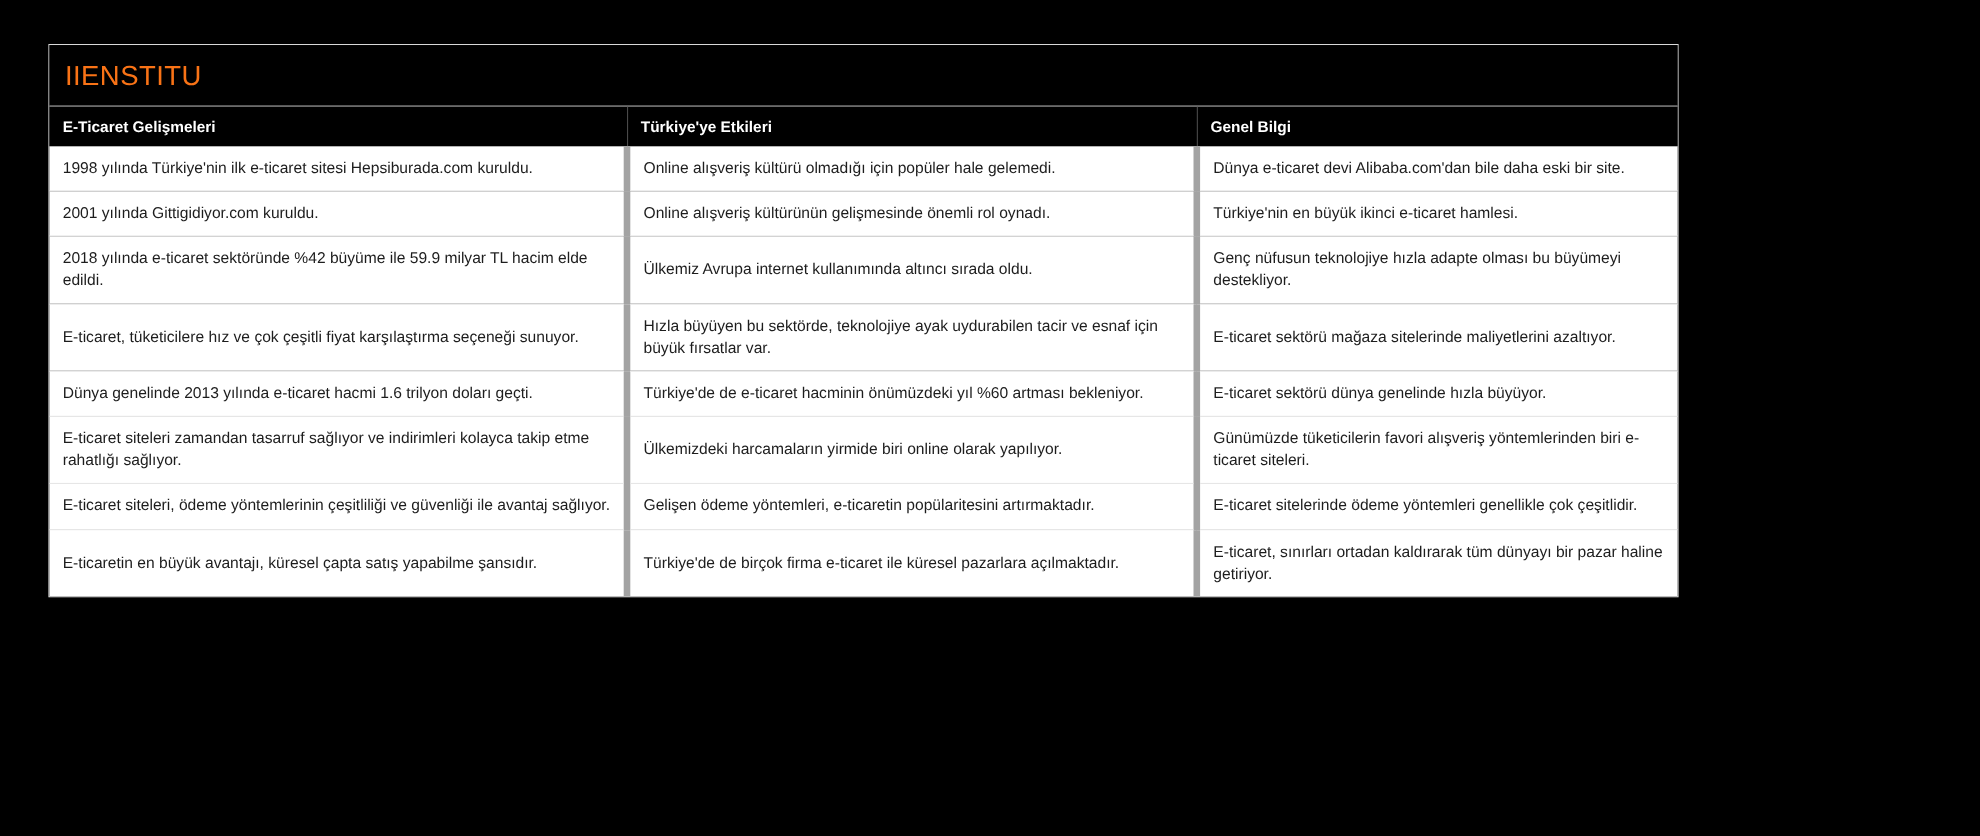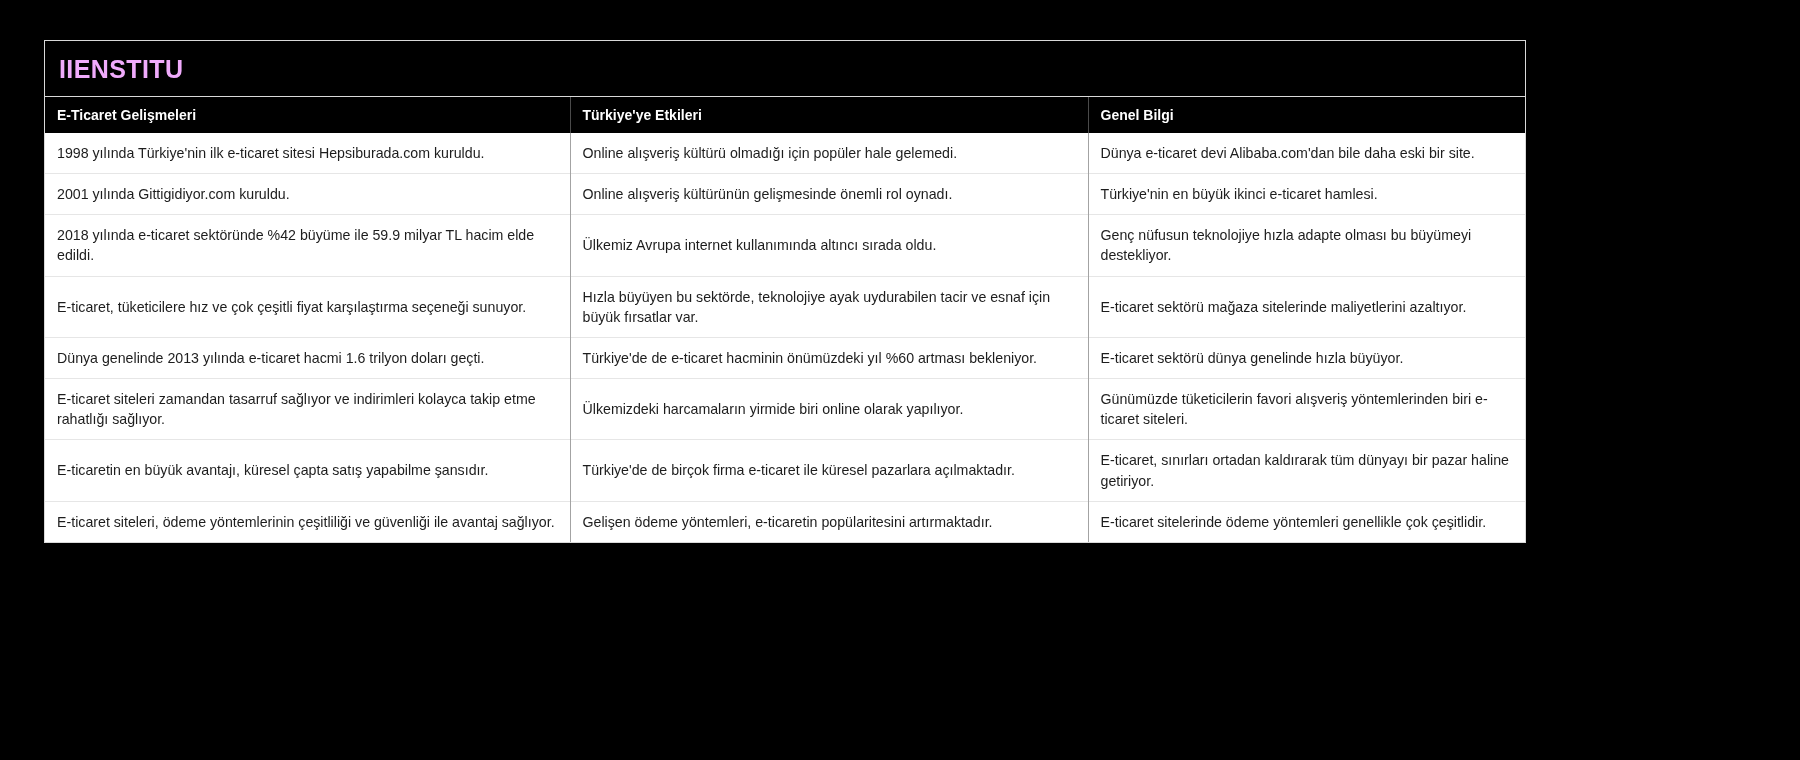--- a/index.html
+++ b/index.html
@@ -25,23 +25,23 @@
     box-sizing: border-box;
   }
 
   
   .brand-bar {
     background: #000000;
     padding: 16px 14px 14px 14px;
     border-bottom: 1px solid #d9d9d9;
   }
   .brand-title {
-    color: #f0abfc;
+    color: #f97316;
     font-size: 25px;
-    font-weight: bold;
+    font-weight: normal;
     letter-spacing: 0.4px;
     line-height: 1;
   }
 
   
   table.grid {
     width: 100%;
     border-collapse: collapse;
     table-layout: fixed;
   }
@@ -67,21 +67,21 @@
   thead th:last-child { border-right: none; }
 
   tbody tr {
     background: #ffffff;
   }
   tbody td {
     color: #1d1d1d;
     font-size: 14.2px;
     line-height: 1.42;
     border-top: 1px solid #e6e6e6;
-    border-right: 1px solid #a3a3a3;
+    border-right: 6px solid #a3a3a3;
   }
   tbody td:last-child { border-right: none; }
   tbody tr:first-child td { border-top: none; }
 
   col.c1 { width: 525px; }
   col.c2 { width: 518px; }
   col.c3 { width: 437px; }
 </style>
 </head>
 <body>
@@ -130,25 +130,25 @@
           <td>Dünya genelinde 2013 yılında e-ticaret hacmi 1.6 trilyon doları geçti.</td>
           <td>Türkiye'de de e-ticaret hacminin önümüzdeki yıl %60 artması bekleniyor.</td>
           <td>E-ticaret sektörü dünya genelinde hızla büyüyor.</td>
         </tr>
         <tr>
           <td>E-ticaret siteleri zamandan tasarruf sağlıyor ve indirimleri kolayca takip etme rahatlığı sağlıyor.</td>
           <td>Ülkemizdeki harcamaların yirmide biri online olarak yapılıyor.</td>
           <td>Günümüzde tüketicilerin favori alışveriş yöntemlerinden biri e-ticaret siteleri.</td>
         </tr>
         <tr>
+          <td>E-ticaret siteleri, ödeme yöntemlerinin çeşitliliği ve güvenliği ile avantaj sağlıyor.</td>
+          <td>Gelişen ödeme yöntemleri, e-ticaretin popülaritesini artırmaktadır.</td>
+          <td>E-ticaret sitelerinde ödeme yöntemleri genellikle çok çeşitlidir.</td>
+        </tr>
+        <tr>
           <td>E-ticaretin en büyük avantajı, küresel çapta satış yapabilme şansıdır.</td>
           <td>Türkiye'de de birçok firma e-ticaret ile küresel pazarlara açılmaktadır.</td>
           <td>E-ticaret, sınırları ortadan kaldırarak tüm dünyayı bir pazar haline getiriyor.</td>
-        </tr>
-        <tr>
-          <td>E-ticaret siteleri, ödeme yöntemlerinin çeşitliliği ve güvenliği ile avantaj sağlıyor.</td>
-          <td>Gelişen ödeme yöntemleri, e-ticaretin popülaritesini artırmaktadır.</td>
-          <td>E-ticaret sitelerinde ödeme yöntemleri genellikle çok çeşitlidir.</td>
         </tr>
       </tbody>
   </table>
 
 </div>
 
 </body></html>

